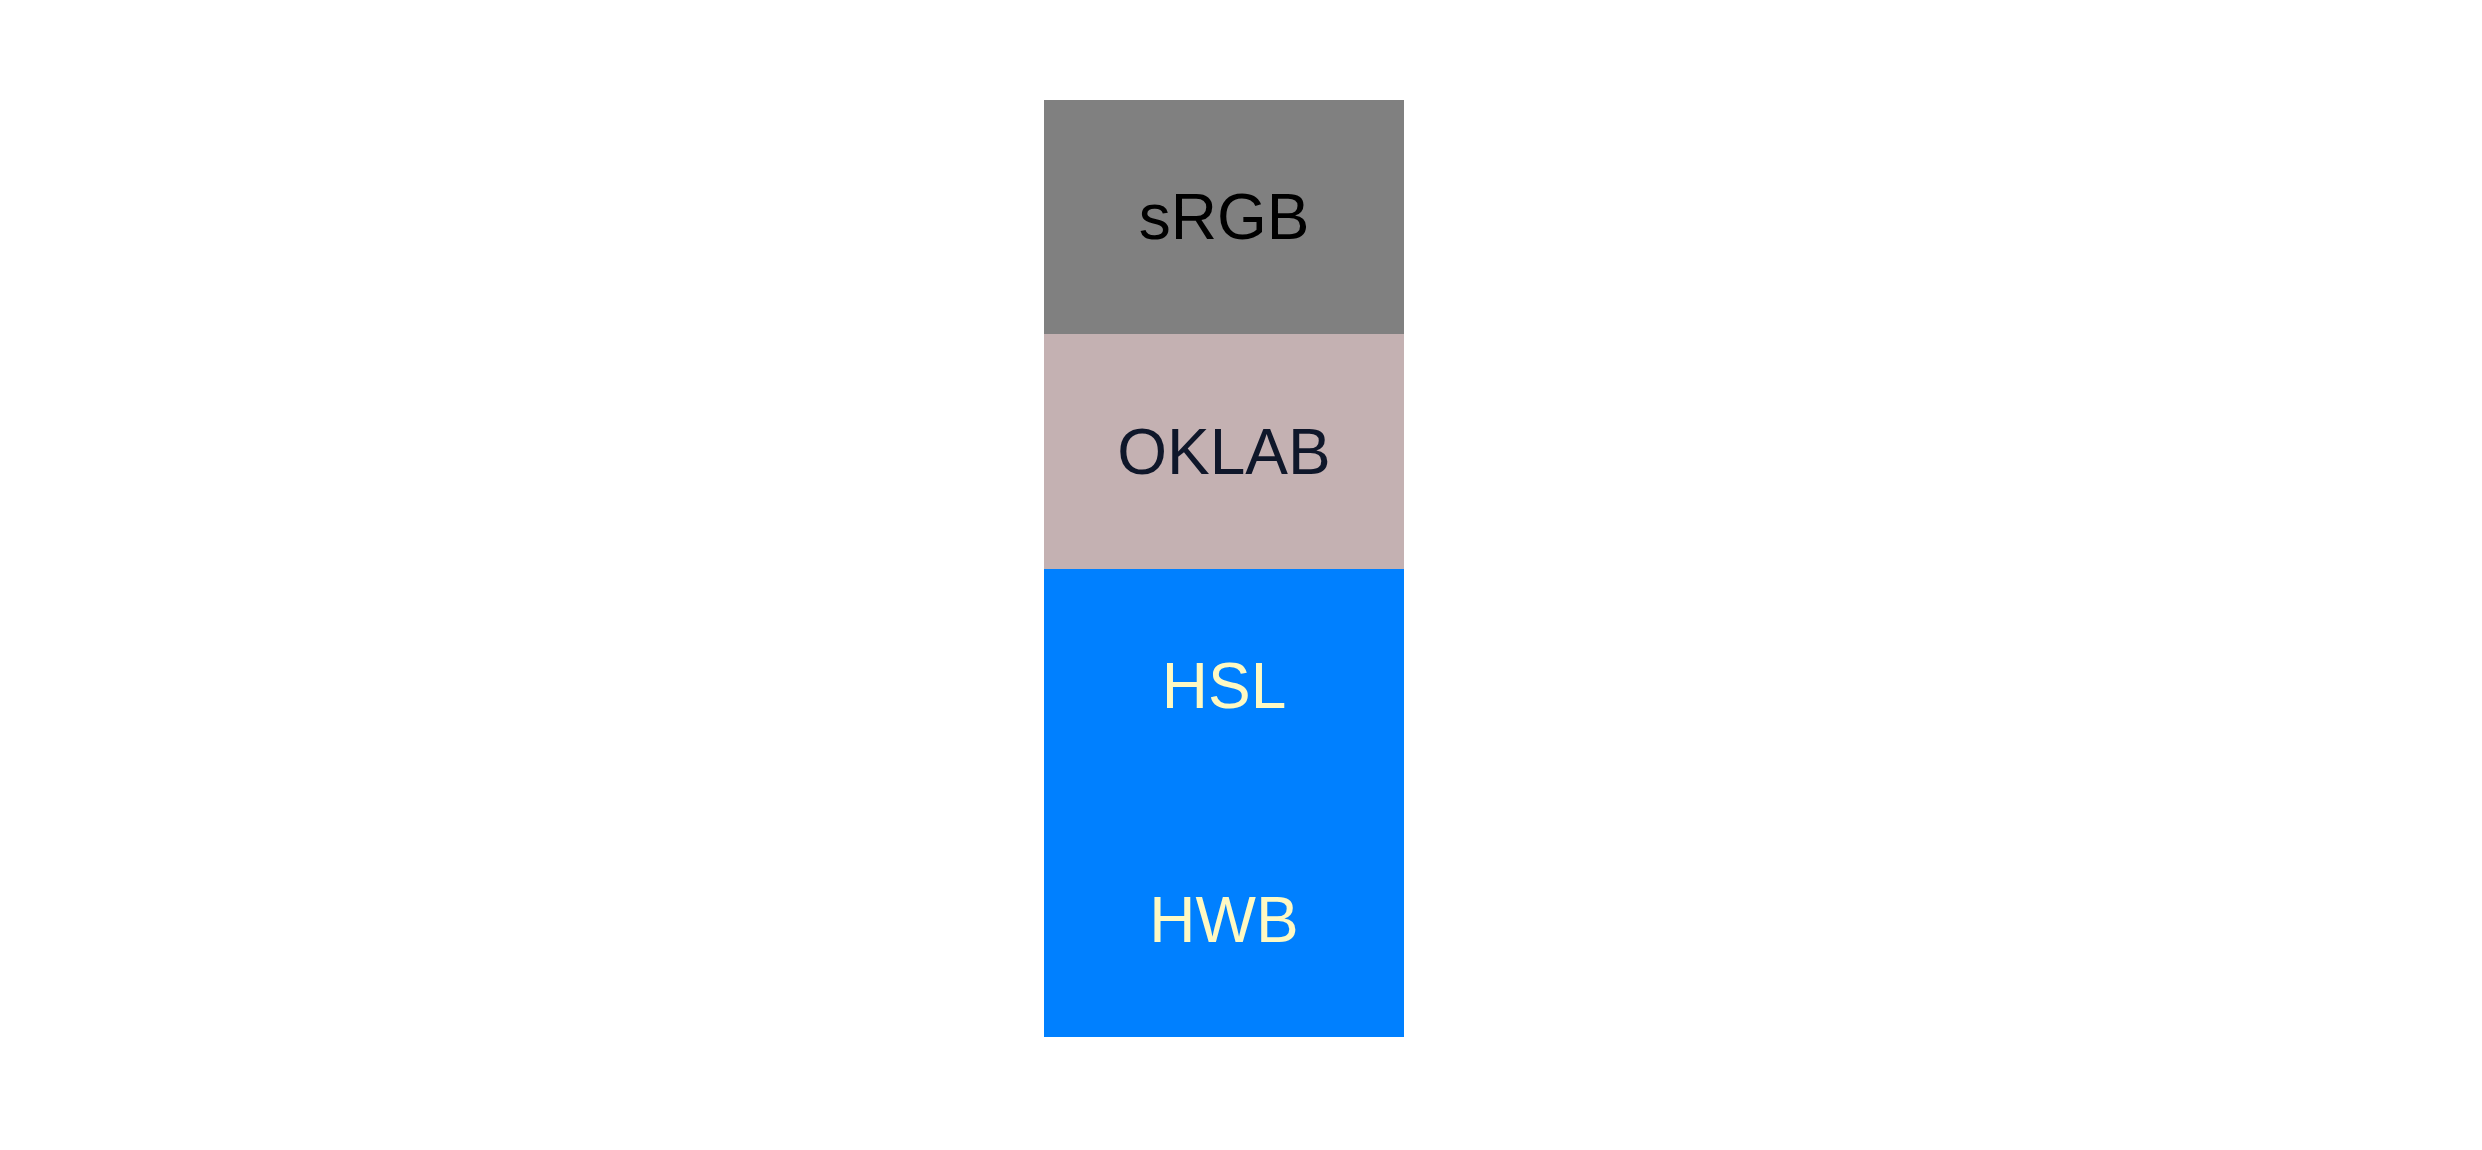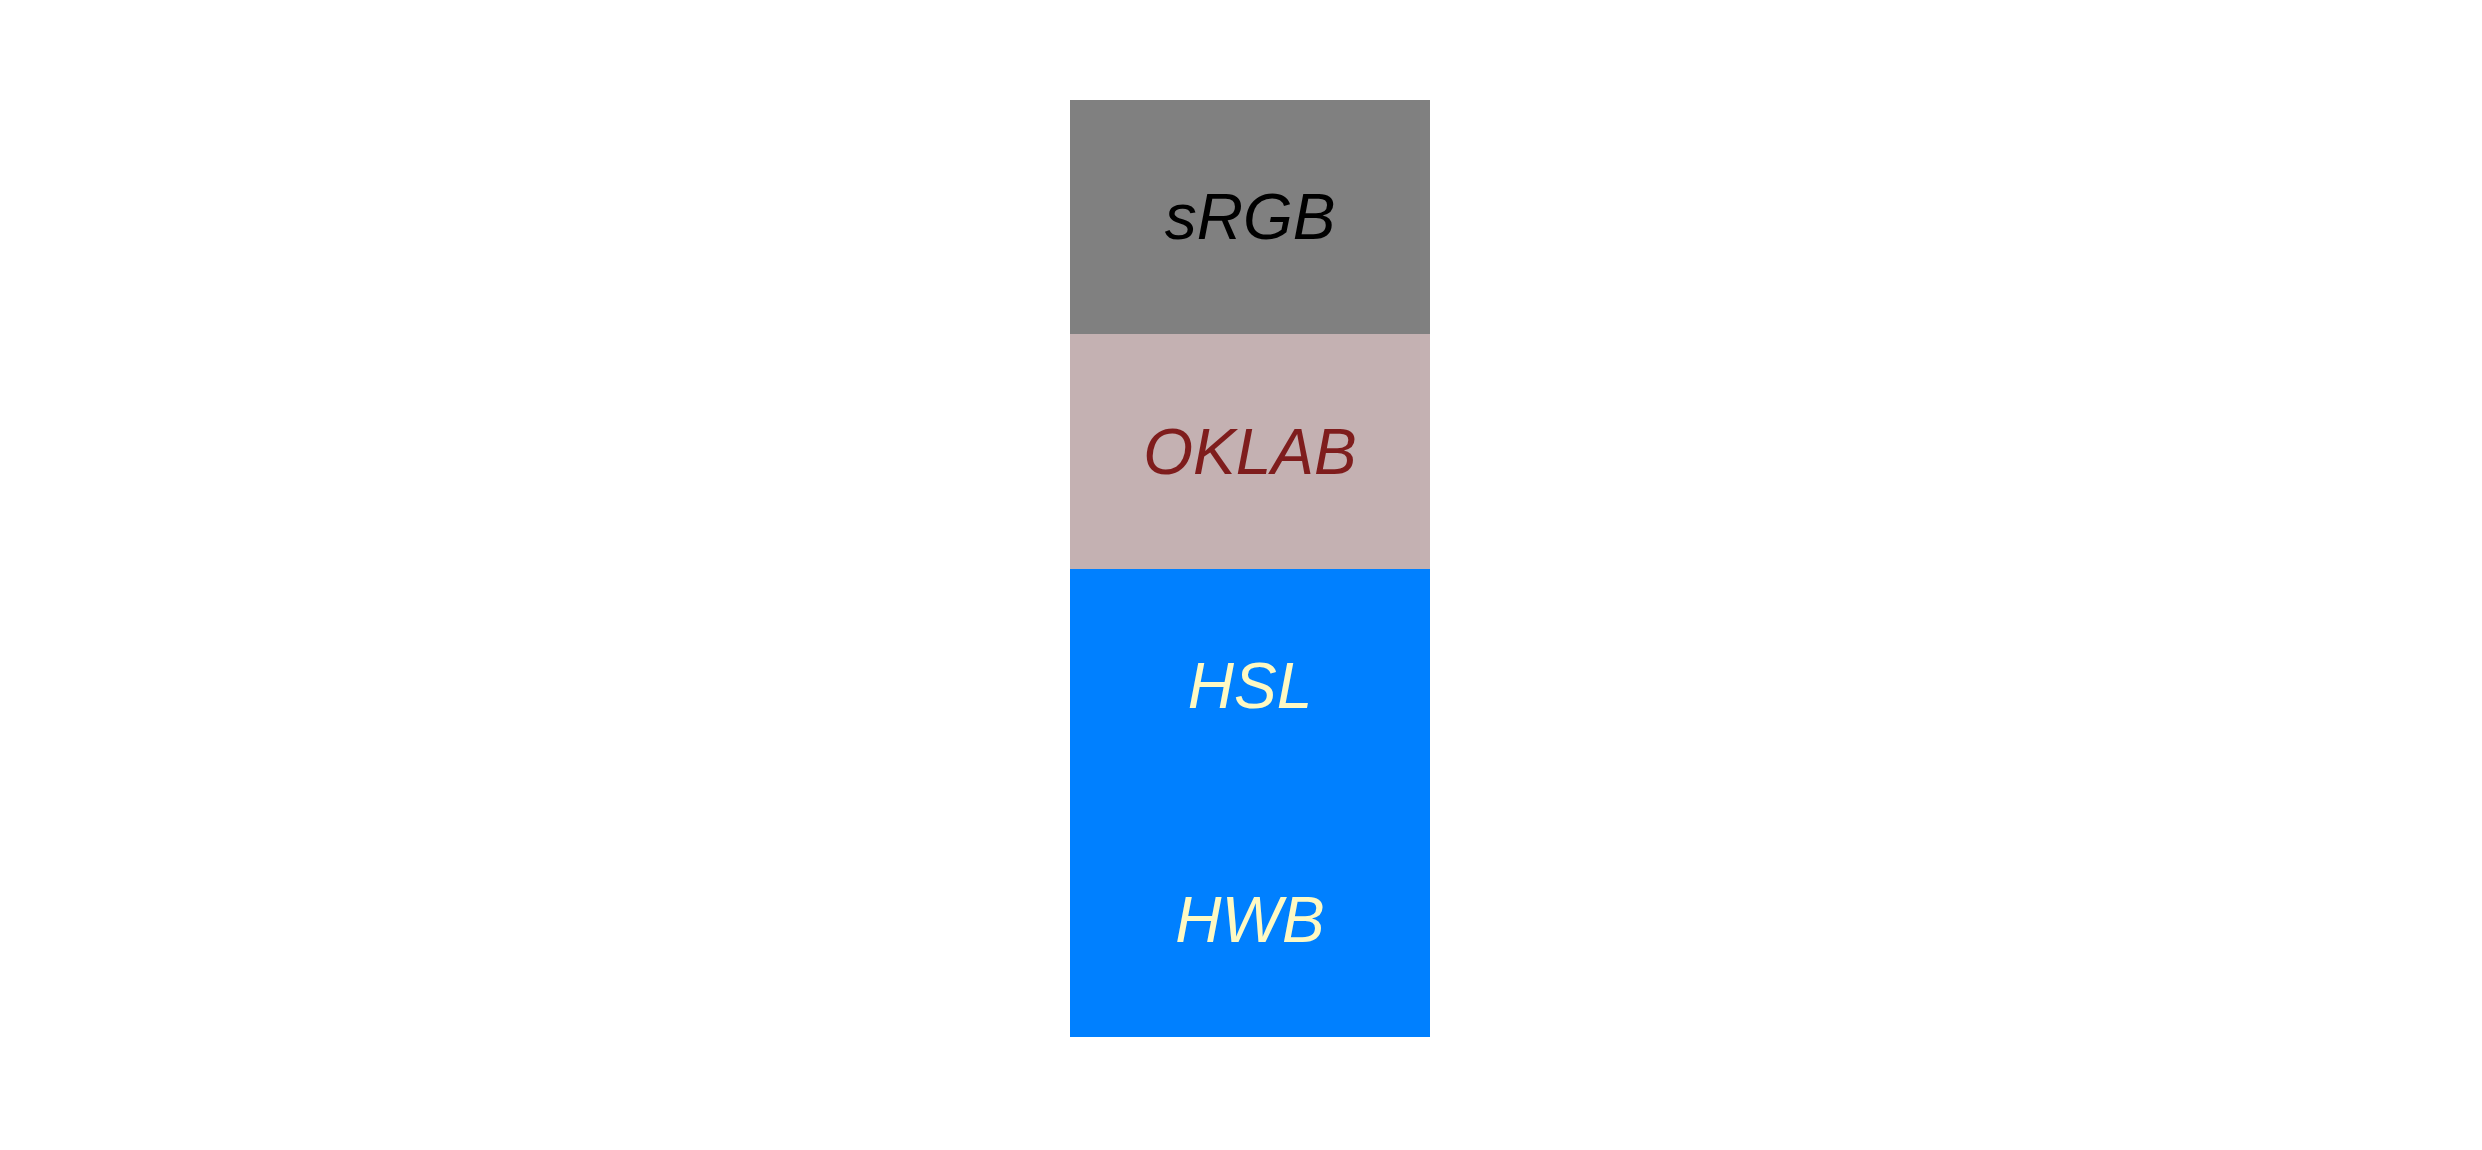--- a/index.html
+++ b/index.html
@@ -14,26 +14,25 @@
 
   .canvas {
     position: relative;
     width: 2482px;
     height: 1150px;
     background: #ffffff;
   }
 
   .stack {
     position: absolute;
-    left: 1070px;
+    left: 1044px;
     top: 100px;
     width: 360px;
     display: flex;
     flex-direction: column;
-    font-style: italic;
   }
 
   .block {
     width: 100%;
     height: 234px;
     display: flex;
     align-items: center;
     justify-content: center;
   }
 
@@ -52,21 +51,21 @@
 <body>
 
 <div class="canvas">
   <div class="stack">
 
     <div class="block" style="background: rgb(128, 128, 128);">
       <span class="block-label" style="color: rgb(0, 0, 0);">sRGB</span>
     </div>
 
     <div class="block" style="background: rgb(196, 177, 178);">
-      <span class="block-label" style="color: #7f1d1d;">OKLAB</span>
+      <span class="block-label" style="color: #0f172a;">OKLAB</span>
     </div>
 
     <div class="block" style="background: rgb(0, 128, 255);">
       <span class="block-label" style="color: #fef9c3;">HSL</span>
     </div>
 
     <div class="block" style="background: rgb(0, 128, 255);">
       <span class="block-label" style="color: #fef9c3;">HWB</span>
     </div>
 

